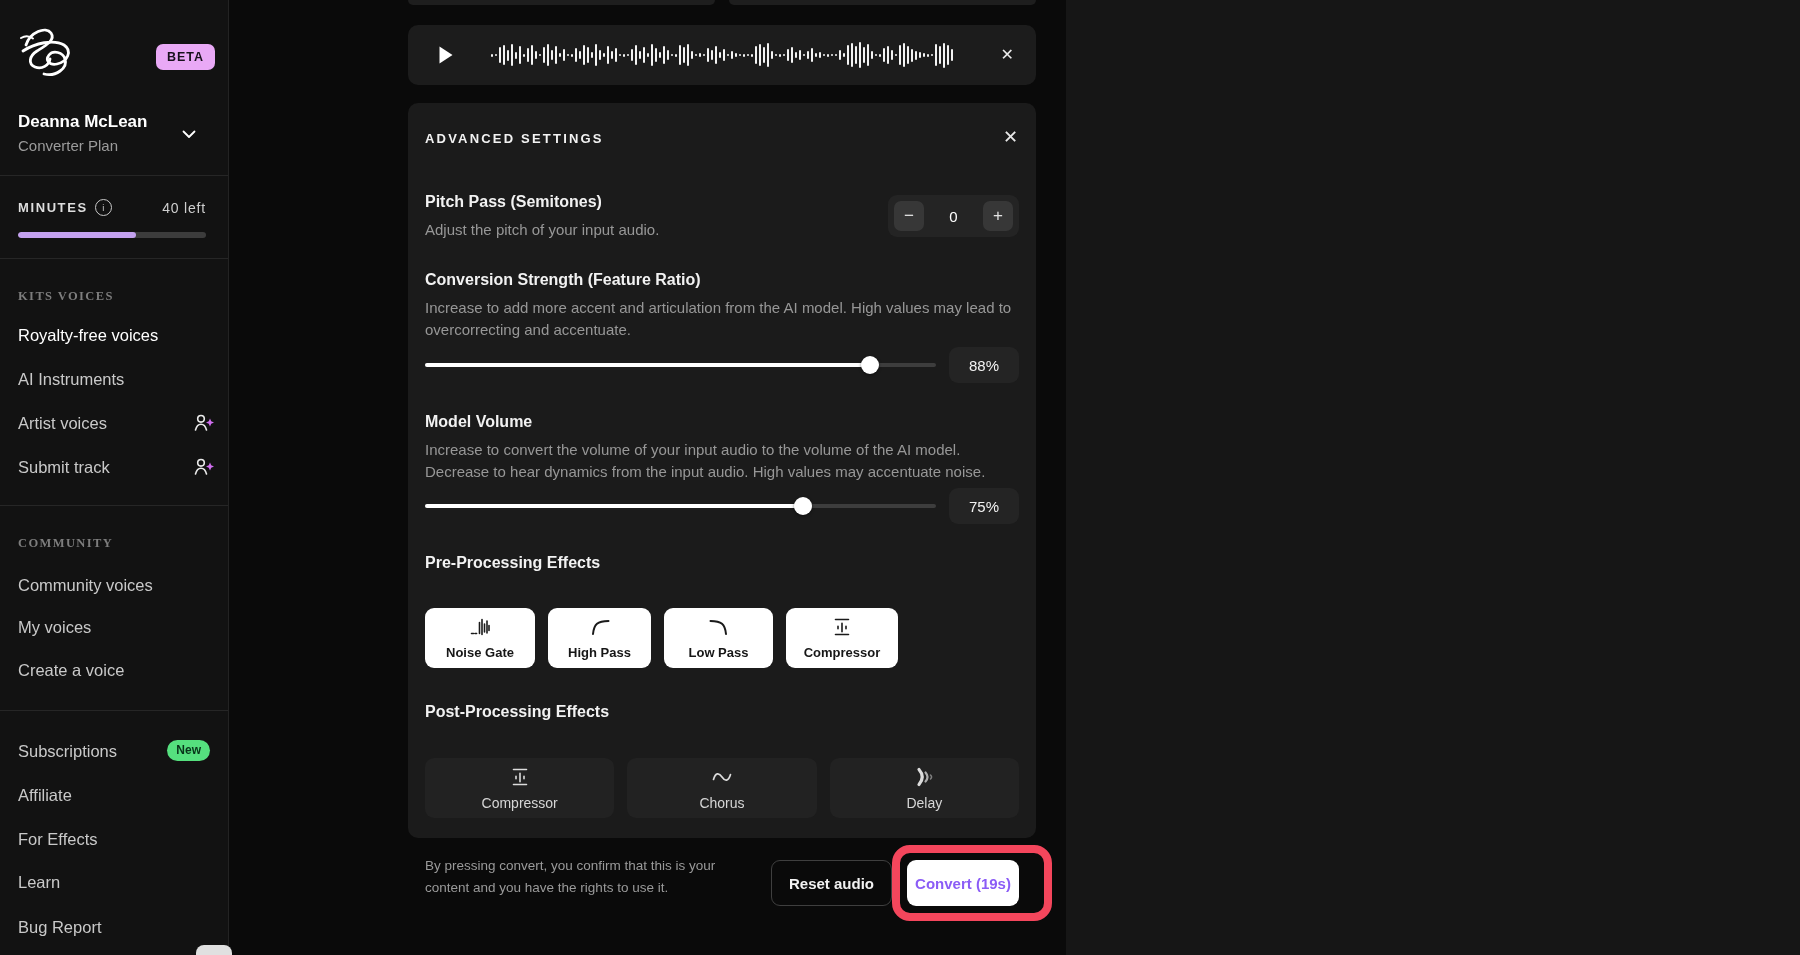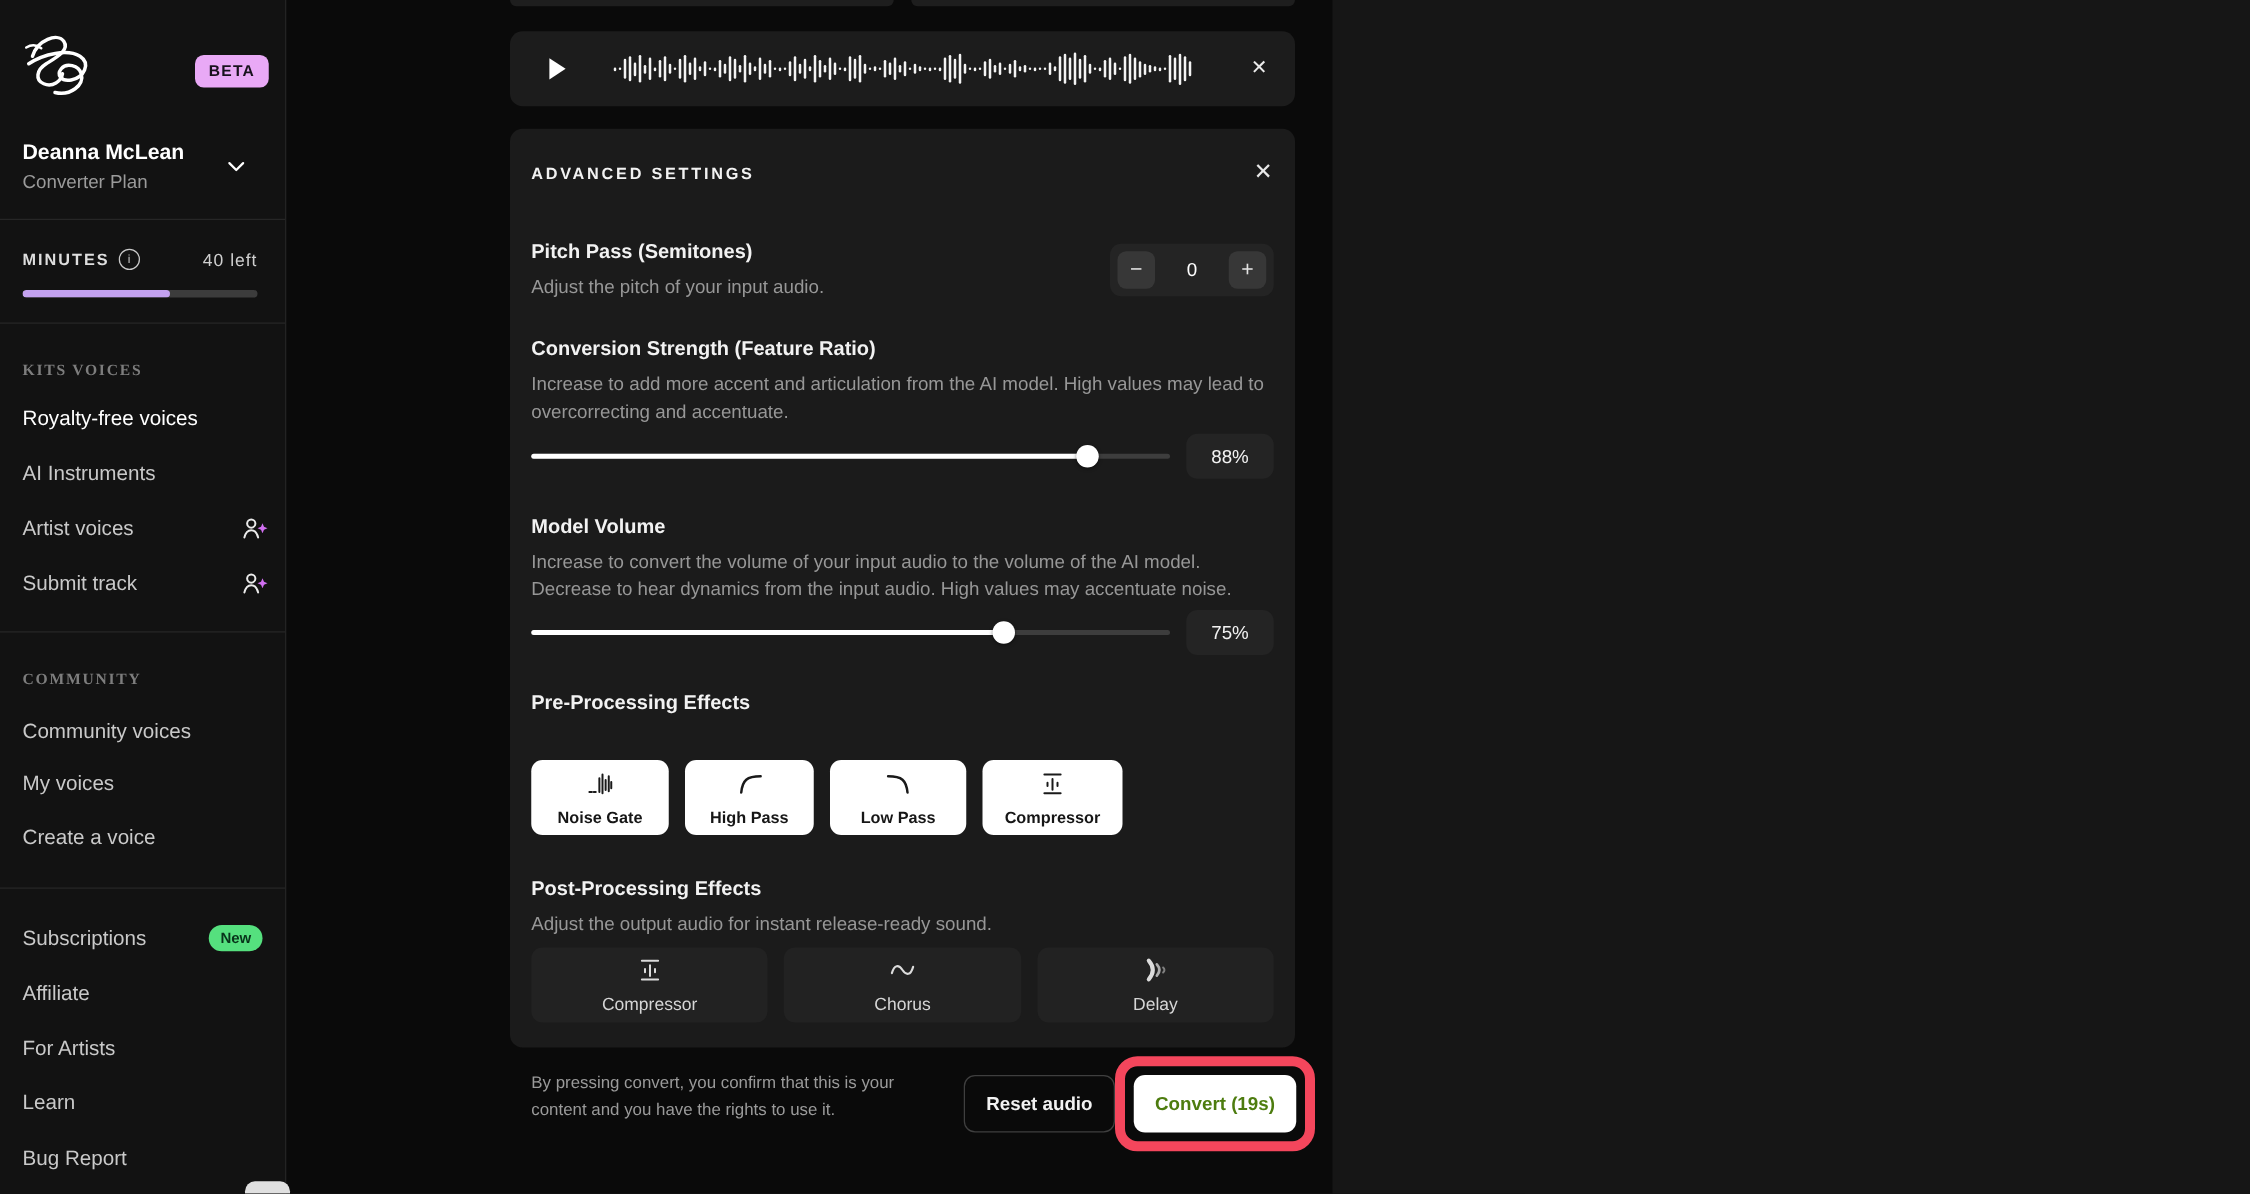--- a/index.html
+++ b/index.html
@@ -61,22 +61,22 @@
   .fx-btn.pre{background:#ffffff;}
   .fx-btn.pre .fx-label{color:#161616;font-weight:700;font-size:13px;}
   .fx-row.post-row{right:17px;}
   .fx-btn.post{background:#222222;flex:1;}
   .fx-btn.post .fx-label{color:#d6d6d6;font-weight:400;font-size:14px;}
   
   .disclaimer{position:absolute;left:425px;top:855px;font-size:13.5px;line-height:22px;color:#9a9a9a;}
   .reset-btn{position:absolute;left:771px;top:860px;width:121px;height:46px;border:1px solid #3f3f3f;border-radius:9px;
              background:transparent;display:flex;align-items:center;justify-content:center;
              color:#f2f2f2;font-size:15px;font-weight:600;cursor:pointer;box-sizing:border-box;}
-  .convert-btn{position:absolute;left:907px;top:860px;width:130px;height:46px;border-radius:9px;background:#ffffff;
-               display:flex;align-items:center;justify-content:center;color:#4d7c0f;font-size:15px;font-weight:600;cursor:pointer;}
+  .convert-btn{position:absolute;left:907px;top:860px;width:112px;height:46px;border-radius:9px;background:#ffffff;
+               display:flex;align-items:center;justify-content:center;color:#8b5cf6;font-size:15px;font-weight:600;cursor:pointer;}
   .highlight-ring{position:absolute;left:892px;top:845px;width:160px;height:76px;border:8px solid #f4465c;
                   border-radius:18px;box-sizing:border-box;pointer-events:none;}
 </style>
 </head>
 <body>
 
 <div class="stage">
 
   <div class="main-col">
 
@@ -275,21 +275,20 @@
           <svg width="22" height="22" viewBox="0 0 22 22" fill="none" stroke="#1a1a1a" stroke-width="1.6" stroke-linecap="round">
             <path d="M4.5 3.5h13 M4.5 18.5h13"></path>
             <path d="M7 10.2v2.6 M11 7.2v8.6 M15 10.2v2.6"></path>
           </svg>
         </span>
         <span class="fx-label">Compressor</span>
       </div>
     </div>
 
     <div class="row-title" style="top:600px;">Post-Processing Effects</div>
-    <div class="row-desc" style="top:626px;">Adjust the output audio for instant release-ready sound.</div>
     <div class="fx-row post-row" style="top:655px;">
       <div class="fx-btn post">
         <span>
           <svg width="22" height="22" viewBox="0 0 22 22" fill="none" stroke="#dcdcdc" stroke-width="1.6" stroke-linecap="round">
             <path d="M4.5 3.5h13 M4.5 18.5h13"></path>
             <path d="M7 10.2v2.6 M11 7.2v8.6 M15 10.2v2.6"></path>
           </svg>
         </span>
         <span class="fx-label">Compressor</span>
       </div>
@@ -383,20 +382,20 @@
     <div class="section-header" style="top:536px;">COMMUNITY</div>
     <div class="side-item" style="top:576px;">Community voices</div>
     <div class="side-item" style="top:618px;">My voices</div>
     <div class="side-item" style="top:661px;">Create a voice</div>
 
     <div class="divider" style="top:710px;"></div>
 
     <div class="side-item" style="top:742px;">Subscriptions</div>
     <div class="new-badge" style="top: 740px; background: rgb(85, 224, 126);">New</div>
     <div class="side-item" style="top:786px;">Affiliate</div>
-    <div class="side-item" style="top:830px;">For Artists</div>
+    <div class="side-item" style="top:830px;">For Effects</div>
     <div class="side-item" style="top:873px;">Learn</div>
     <div class="side-item" style="top:918px;">Bug Report</div>
   </div>
 
   <div class="chat-chip"></div>
 
 </div>
 
 </body></html>

